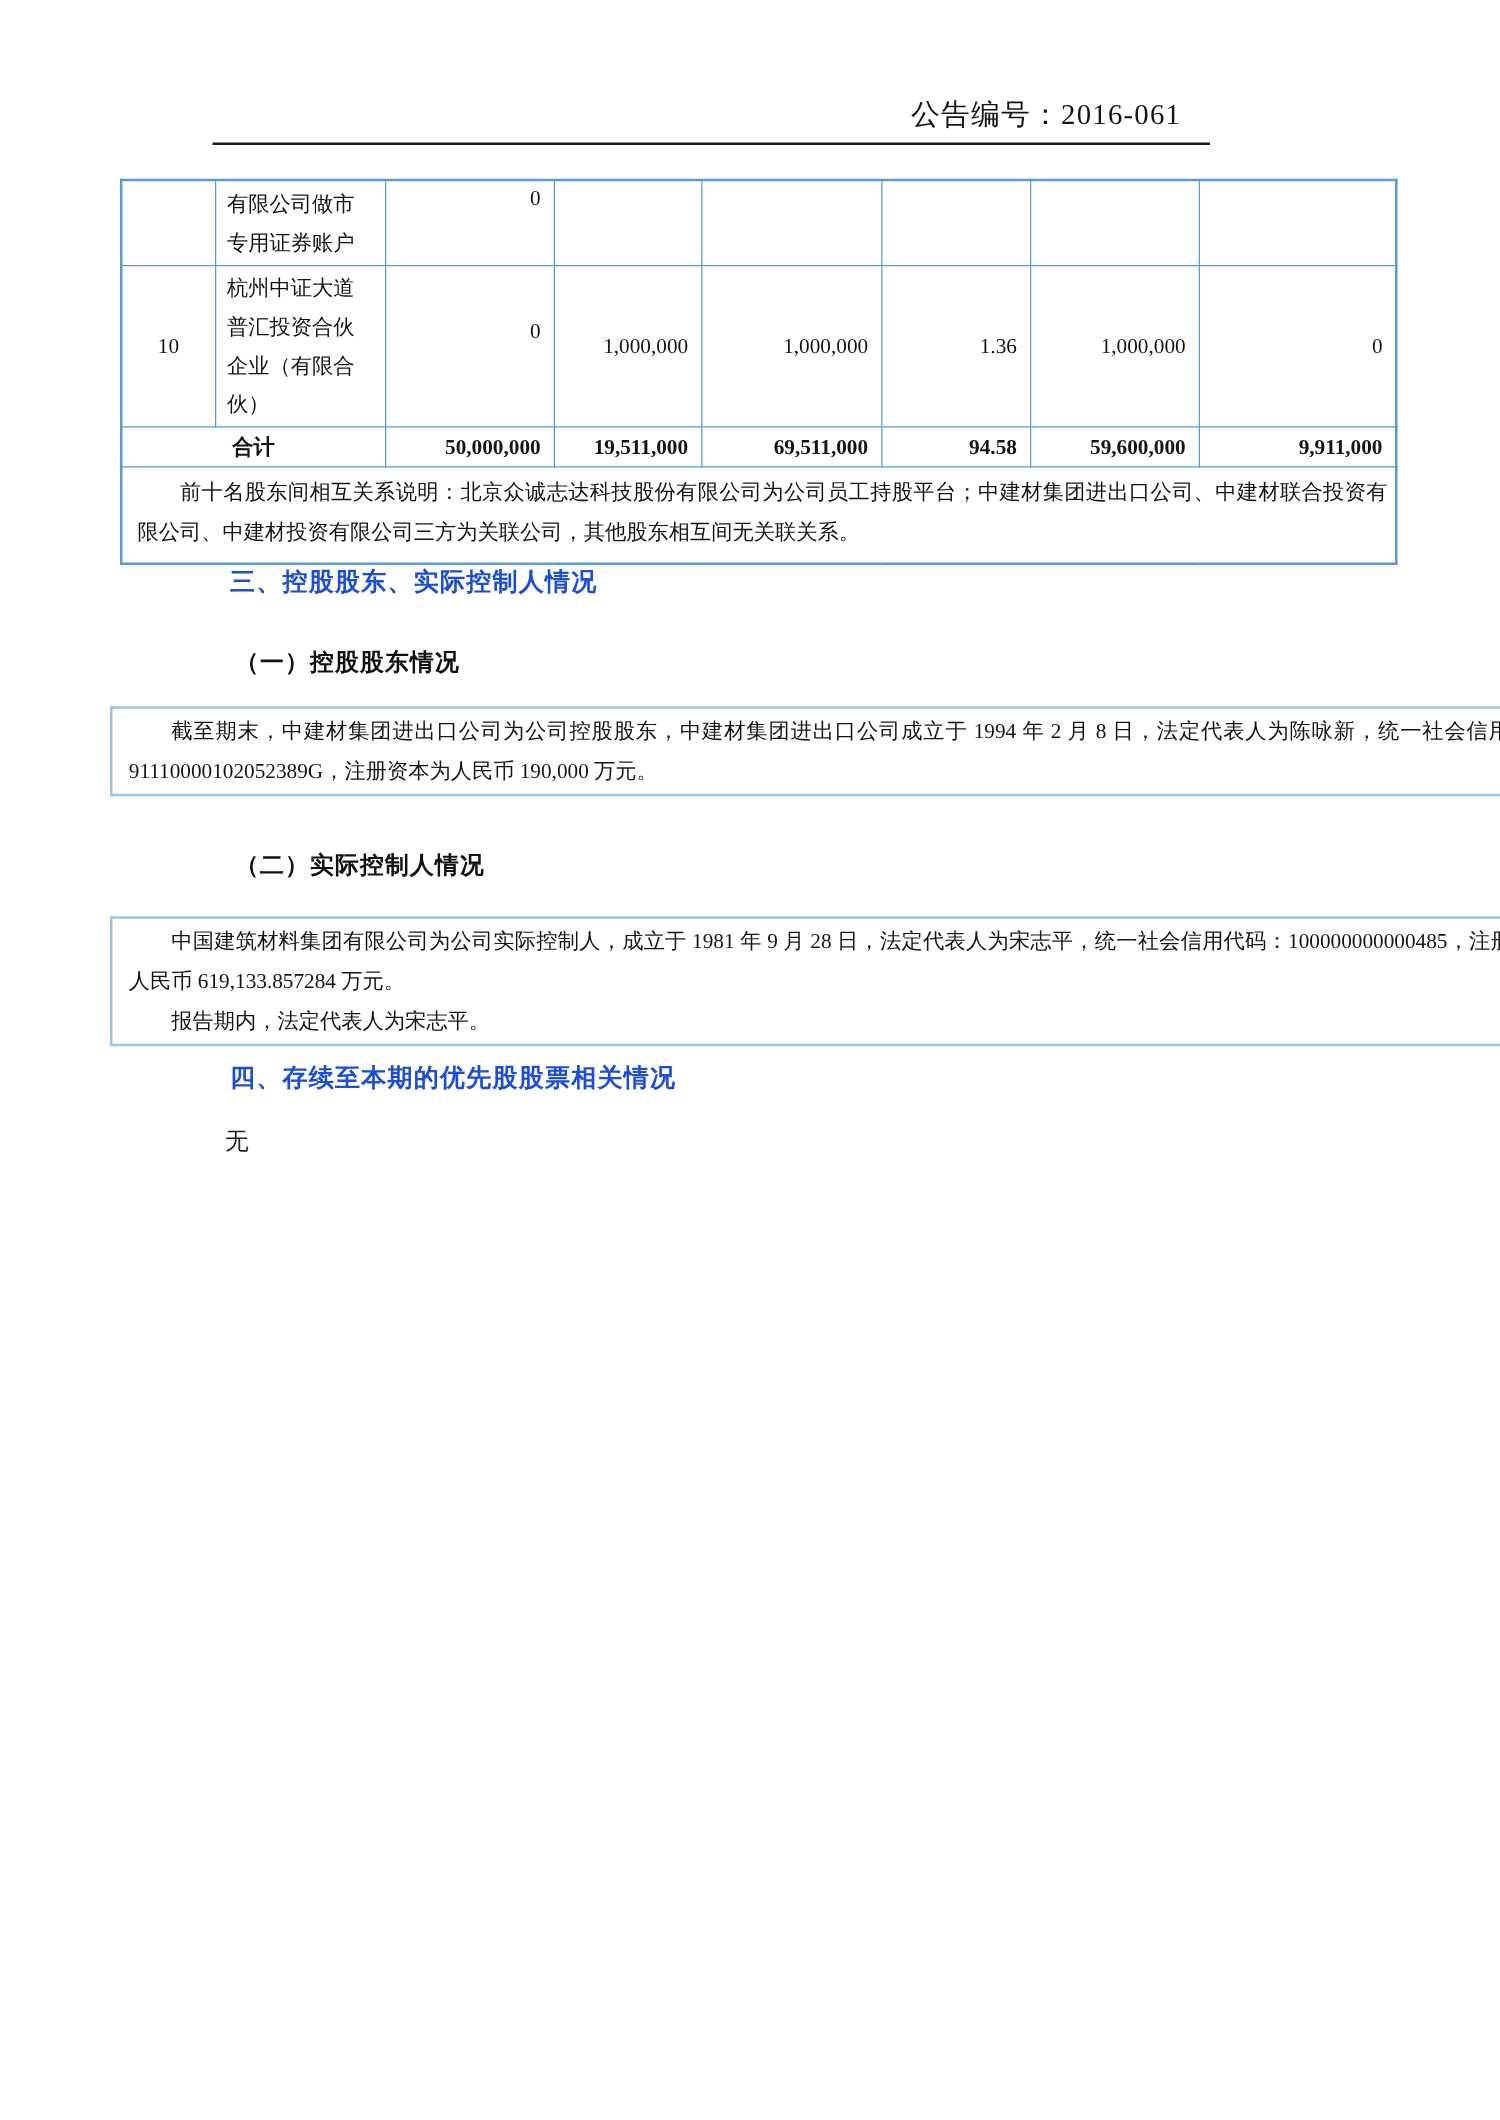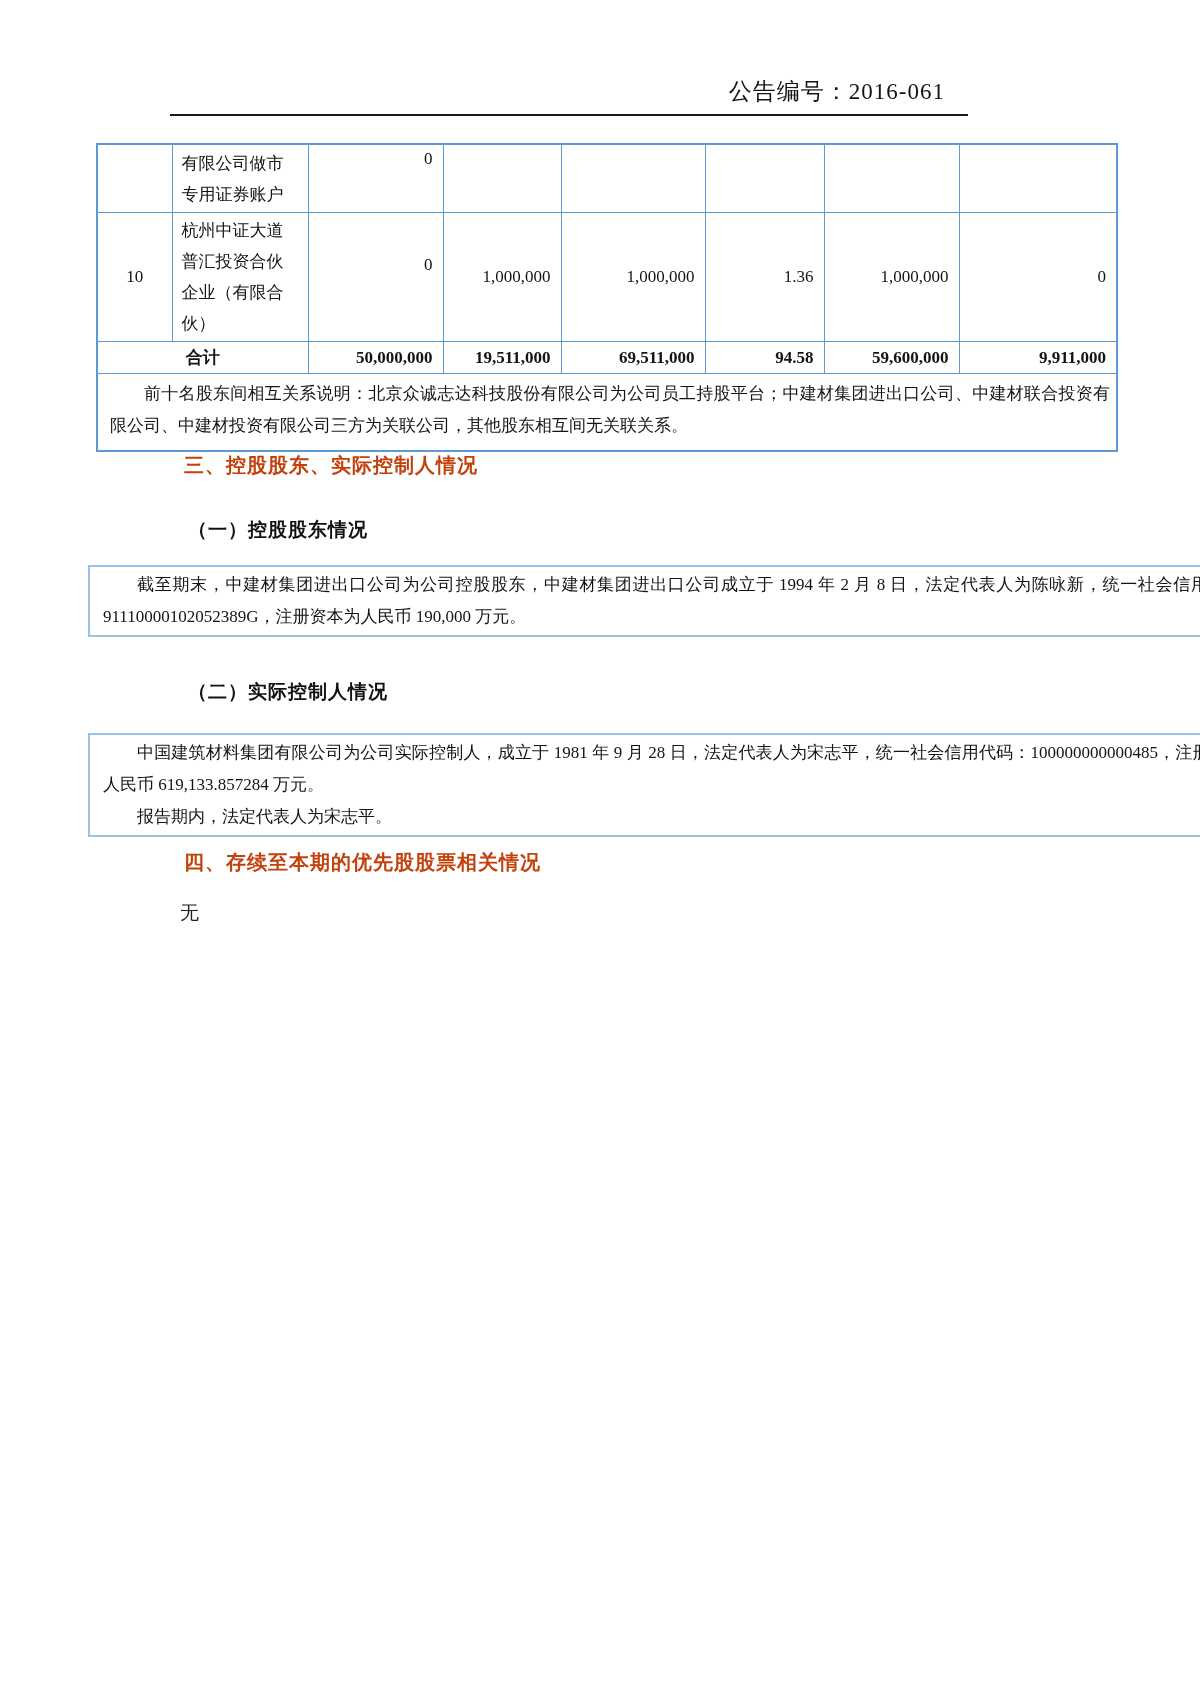--- a/index.html
+++ b/index.html
@@ -42,21 +42,21 @@
   tr.total-row .t-label { text-align: center; vertical-align: middle; }
   tr.note-row { height: 64px; }
   tr.note-row td {
     padding: 4px 6px 8px 12px; line-height: 32px;
     text-indent: 2em; vertical-align: top; text-align: justify;
   }
 
   
   .h-main {
     font-family: "Liberation Sans", "DejaVu Sans", sans-serif;
-    font-weight: bold; font-size: 20px; color: #c2410c; letter-spacing: 1px;
+    font-weight: bold; font-size: 20px; color: #1d4ed8; letter-spacing: 1px;
   }
   .h-sub {
     font-family: "Liberation Sans", "DejaVu Sans", sans-serif;
     font-weight: bold; font-size: 19px; color: #111111; letter-spacing: 1px;
   }
   .h3-pos { top: 452px; left: 184px; }
   .sub1-pos { top: 517px; left: 188px; }
   .sub2-pos { top: 679px; left: 188px; }
   .h4-pos { top: 849px; left: 184px; }
 

